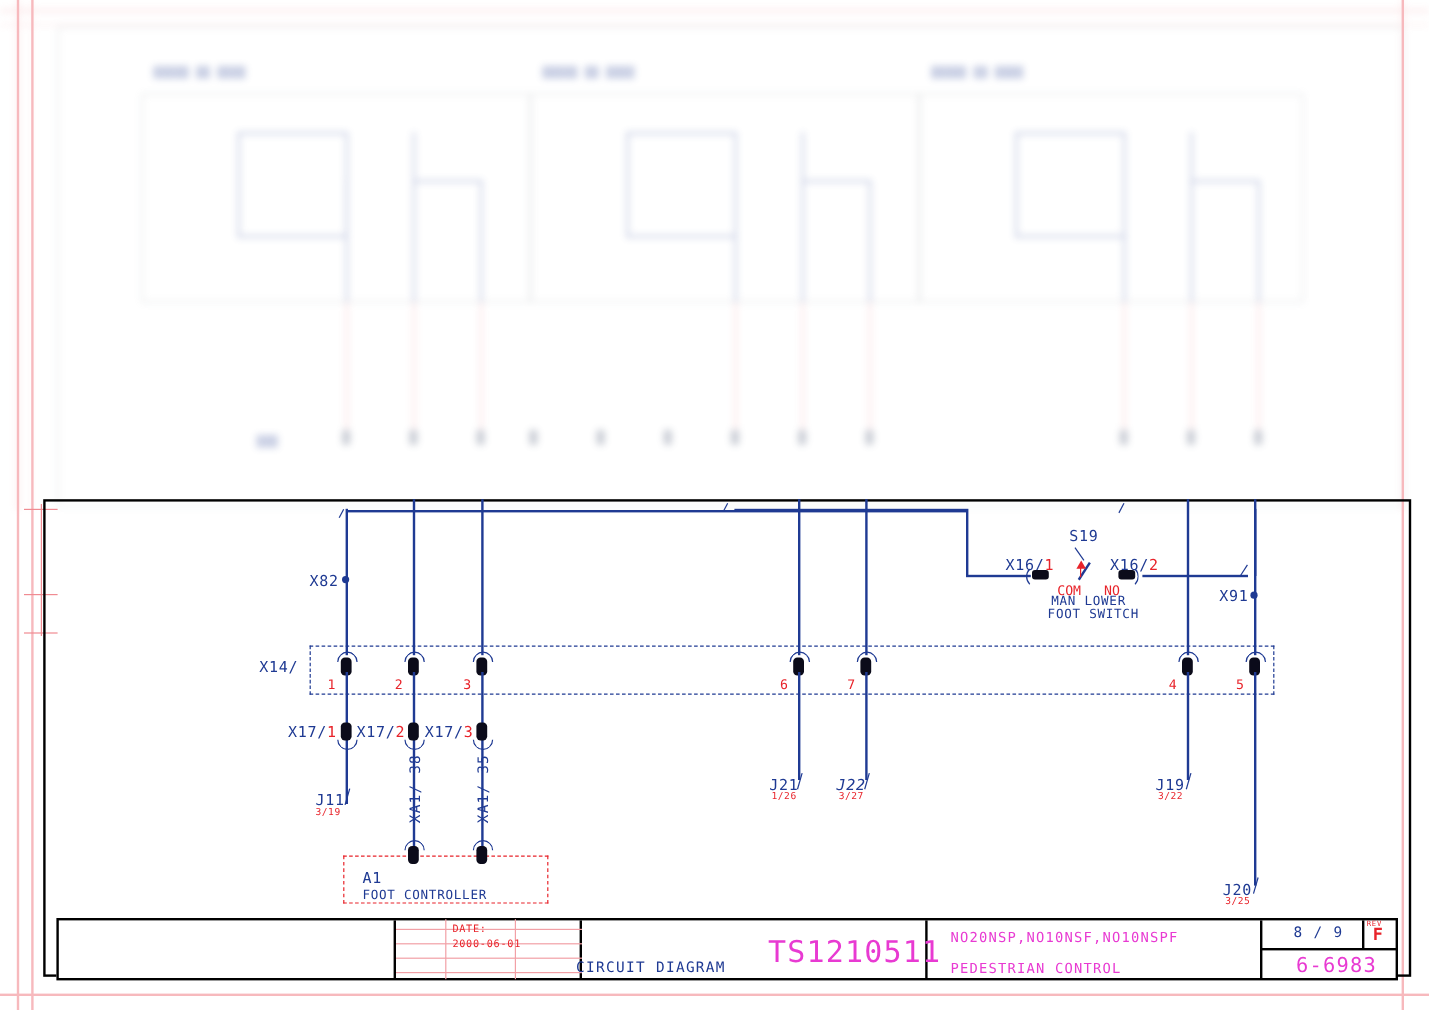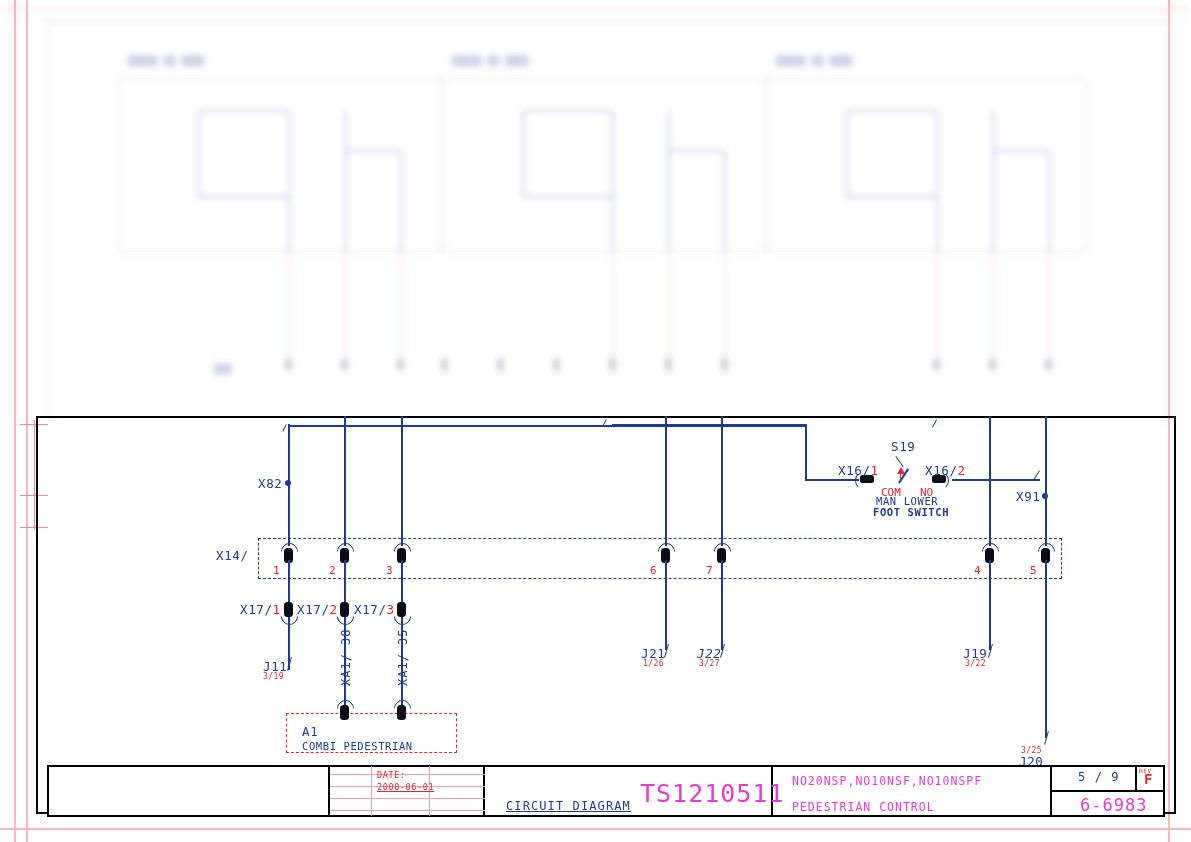--- a/index.html
+++ b/index.html
@@ -195,21 +195,21 @@
   <div class="pin-h" style="left:932px;top:475px;"></div>
 
   <div class="wire" style="left:879px;top:479px;width:18px;"></div>
   <div class="wire" style="left:898px;top:466px;width:1.5px;height:17px;transform:rotate(33deg);transform-origin:bottom;"></div>
   <div style="position:absolute;left:897px;top:467px;width:0;height:0;border-left:4px solid transparent;border-right:4px solid transparent;border-bottom:7px solid #e8232a;"></div>
   <div class="wire" style="left:900px;top:472px;width:1.4px;height:9px;background:#e8232a;"></div>
 
   <div class="lbl-pin" style="left:881px;top:486px;">COM</div>
   <div class="lbl-pin" style="left:920px;top:486px;">NO</div>
   <div class="lbl" style="left:876px;top:495px;font-size:10.5px;">MAN LOWER</div>
-  <div class="lbl" style="left:873px;top:506px;font-size:10.5px;font-weight:bold;">FOOT SWITCH</div>
+  <div class="lbl" style="left:873px;top:506px;font-size:10.5px;">FOOT SWITCH</div>
 
   <div class="dashbox" style="left:258px;top:538px;width:804px;height:41px;"></div>
   <div class="lbl" style="left:216px;top:548px;">X14/</div>
 
   <div class="arc" style="left:281px;top:543px;"></div>
   <div class="pin" style="left:284px;top:548px;"></div>
   <div class="lbl-pin" style="left:273px;top:564px;">1</div>
 
   <div class="arc" style="left:337px;top:543px;"></div>
   <div class="pin" style="left:340px;top:548px;"></div>
@@ -264,60 +264,60 @@
   <div class="wire" style="left:666px;top:644px;width:1.4px;height:14px;transform:rotate(16deg);"></div>
 
   <div class="lbl" style="left:697px;top:646px;font-style:italic;">J22</div>
   <div class="lbl-sm" style="left:699px;top:659px;">3/27</div>
   <div class="wire" style="left:722px;top:644px;width:1.4px;height:14px;transform:rotate(16deg);"></div>
 
   <div class="lbl" style="left:963px;top:646px;">J19</div>
   <div class="lbl-sm" style="left:965px;top:659px;">3/22</div>
   <div class="wire" style="left:990px;top:644px;width:1.4px;height:14px;transform:rotate(16deg);"></div>
 
-  <div class="lbl" style="left:1019px;top:754px;">J20</div>
+  <div class="lbl" style="left:1019px;top:734px;">J20</div>
   <div class="lbl-sm" style="left:1021px;top:746px;">3/25</div>
   <div class="wire" style="left:1046px;top:731px;width:1.4px;height:14px;transform:rotate(16deg);"></div>
 
   <div class="vert" style="left:339px;top:686px;">XA1/ 38</div>
   <div class="vert" style="left:396px;top:686px;">XA1/ 35</div>
 
   <div class="dashbox-red" style="left:286px;top:713px;width:171px;height:40px;"></div>
   <div class="arc" style="left:337px;top:700px;"></div>
   <div class="pin" style="left:340px;top:705px;"></div>
   <div class="arc" style="left:394px;top:700px;"></div>
   <div class="pin" style="left:397px;top:705px;"></div>
   <div class="lbl" style="left:302px;top:724px;">A1</div>
-  <div class="lbl" style="left:302px;top:740px;font-size:10.5px;">COMBI PEDESTRIAN</div>
+  <div class="lbl" style="left:302px;top:740px;font-size:10.5px;">FOOT CONTROLLER</div>
 
   <div class="tb">
     <div class="tb-div" style="left:279px;top:0;width:2px;height:48px;"></div>
     <div class="tb-div" style="left:434px;top:0;width:2px;height:48px;"></div>
     <div class="tb-div" style="left:722px;top:0;width:2px;height:48px;"></div>
     <div class="tb-div" style="left:1001px;top:0;width:2px;height:48px;"></div>
     <div class="tb-div" style="left:1001px;top:23px;width:115px;height:2px;"></div>
     <div class="tb-div" style="left:1086px;top:0;width:2px;height:23px;"></div>
   </div>
 
 
   <div>
     <div class="tb-red" style="left:330px;top:774px;width:155px;height:1.2px;"></div>
     <div class="tb-red" style="left:330px;top:786px;width:155px;height:1.2px;"></div>
     <div class="tb-red" style="left:330px;top:798px;width:155px;height:1.2px;"></div>
     <div class="tb-red" style="left:330px;top:810px;width:155px;height:1.2px;"></div>
     <div class="tb-red" style="left:371px;top:766px;width:1.2px;height:50px;"></div>
     <div class="tb-red" style="left:429px;top:766px;width:1.2px;height:50px;"></div>
     <div class="tb-red-txt" style="left:377px;top:770px;">DATE:</div>
-    <div class="tb-red-txt" style="left:377px;top:782px;text-decoration:underline;">2000-06-01</div>
+    <div class="tb-red-txt" style="left:377px;top:782px;">2000-06-01</div>
   </div>
 
-  <div class="tb-blue-txt" style="left:506px;top:799px;text-decoration:underline;">CIRCUIT DIAGRAM</div>
+  <div class="tb-blue-txt" style="left:480px;top:799px;">CIRCUIT DIAGRAM</div>
   <div class="tb-mag" style="left:640px;top:779px;font-size:25px;">TS1210511</div>
 
   <div class="tb-mag" style="left:792px;top:774px;font-size:11.5px;">NO20NSP,NO10NSF,NO10NSPF</div>
   <div class="tb-mag" style="left:792px;top:800px;font-size:11.5px;">PEDESTRIAN CONTROL</div>
 
-  <div class="tb-blue-txt" style="left:1078px;top:770px;">5 / 9</div>
+  <div class="tb-blue-txt" style="left:1078px;top:770px;">8 / 9</div>
   <div class="tb-red-txt" style="left:1139px;top:767px;font-size:6px;">REV</div>
   <div class="tb-red-txt" style="left:1144px;top:771px;font-size:14px;font-weight:bold;">F</div>
   <div class="tb-mag" style="left:1080px;top:795px;font-size:17px;">6-6983</div>
 
 </div>
 
 </body></html>

